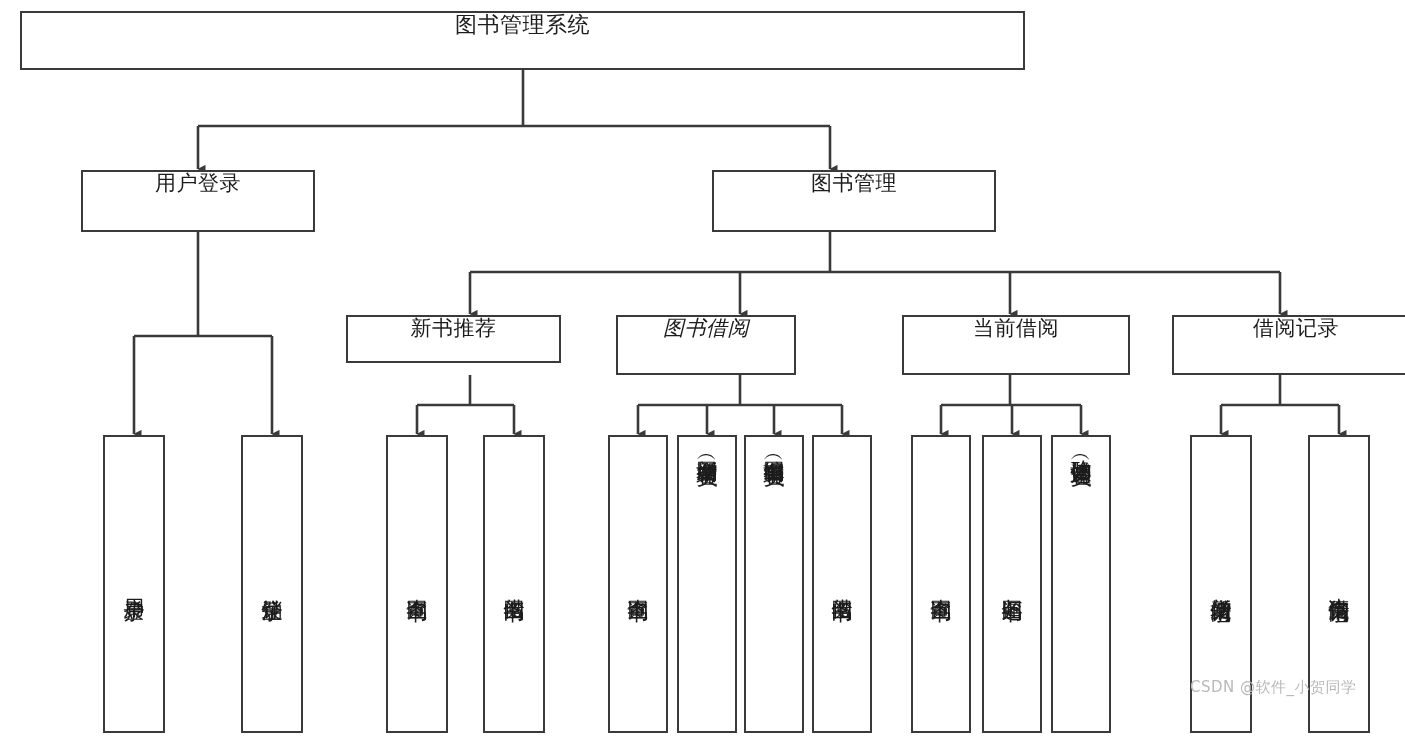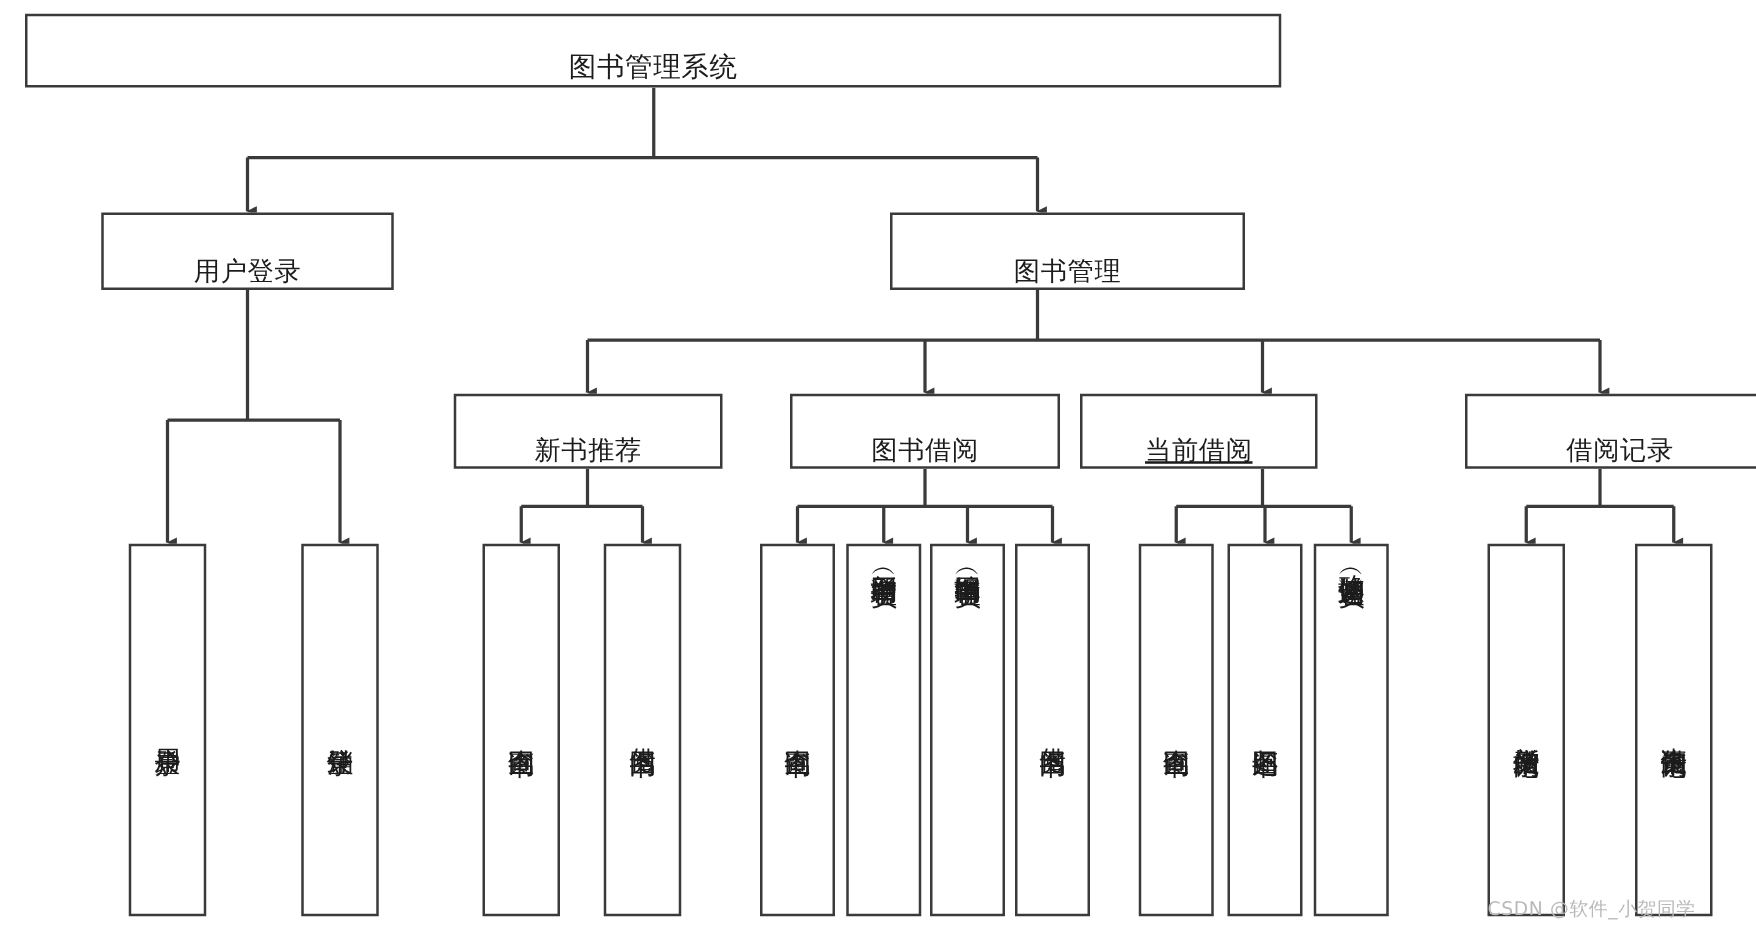--- a/index.html
+++ b/index.html
@@ -25,21 +25,21 @@
     width: 1405px;
     height: 747px;
     pointer-events: none;
   }
   .node {
     position: absolute;
     box-sizing: border-box;
     border: 2px solid #3a3a3a;
     background: #ffffff;
     display: flex;
-    align-items: flex-end;
+    align-items: flex-start;
     justify-content: center;
     text-align: center;
   }
   .node .label {
     display: block;
     line-height: 1.12;
     letter-spacing: 0.5px;
     color: #1c1c1c;
   }
   .node.horizontal .label {
@@ -124,27 +124,27 @@
     <span class="label">图书管理系统</span>
   </div>
 
   <div class="node horizontal" id="n-user-login" style="left: 81px; top: 170px; width: 234px; height: 62px;">
     <span class="label">用户登录</span>
   </div>
   <div class="node horizontal" id="n-book-manage" style="left: 712px; top: 170px; width: 284px; height: 62px;">
     <span class="label">图书管理</span>
   </div>
 
-  <div class="node horizontal" id="n-new-book-rec" style="left: 363px; top: 315px; width: 215px; height: 60px;">
+  <div class="node horizontal" id="n-new-book-rec" style="left: 346px; top: 315px; width: 215px; height: 48px;">
     <span class="label">新书推荐</span>
   </div>
-  <div class="node horizontal" id="n-book-borrow" style="left: 632px; top: 315px; width: 216px; height: 60px;">
+  <div class="node horizontal" id="n-book-borrow" style="left: 616px; top: 315px; width: 180px; height: 60px; font-style: italic;">
     <span class="label">图书借阅</span>
   </div>
-  <div class="node horizontal" id="n-current-borrow" style="left: 864px; top: 315px; width: 190px; height: 60px; text-decoration: underline;">
+  <div class="node horizontal" id="n-current-borrow" style="left: 902px; top: 315px; width: 228px; height: 60px;">
     <span class="label">当前借阅</span>
   </div>
   <div class="node horizontal" id="n-borrow-record" style="left: 1172px; top: 315px; width: 248px; height: 60px;">
     <span class="label">借阅记录</span>
   </div>
 
   <div class="node vertical v-center" id="n-leaf-0" style="left: 103px; top: 435px; width: 62px; height: 298px;">
     <span class="label">用户登录</span>
   </div>
   <div class="node vertical v-center" id="n-leaf-1" style="left: 241px; top: 435px; width: 62px; height: 298px;">
@@ -177,14 +177,14 @@
   <div class="node vertical" id="n-leaf-10" style="left: 1051px; top: 435px; width: 60px; height: 298px;">
     <span class="label">确认归还（管理员）</span>
   </div>
   <div class="node vertical v-center" id="n-leaf-11" style="left: 1190px; top: 435px; width: 62px; height: 298px;">
     <span class="label">新增借阅记录</span>
   </div>
   <div class="node vertical v-center" id="n-leaf-12" style="left: 1308px; top: 435px; width: 62px; height: 298px;">
     <span class="label">查询借阅记录</span>
   </div>
 
-  <div class="watermark" id="wm" style="left: 1190px; top: 718px; color: rgb(185, 185, 185);">CSDN @软件_小贺同学</div>
+  <div class="watermark" id="wm" style="left: 1190px; top: 678px; color: rgb(185, 185, 185);">CSDN @软件_小贺同学</div>
 </div>
 
 </body></html>

